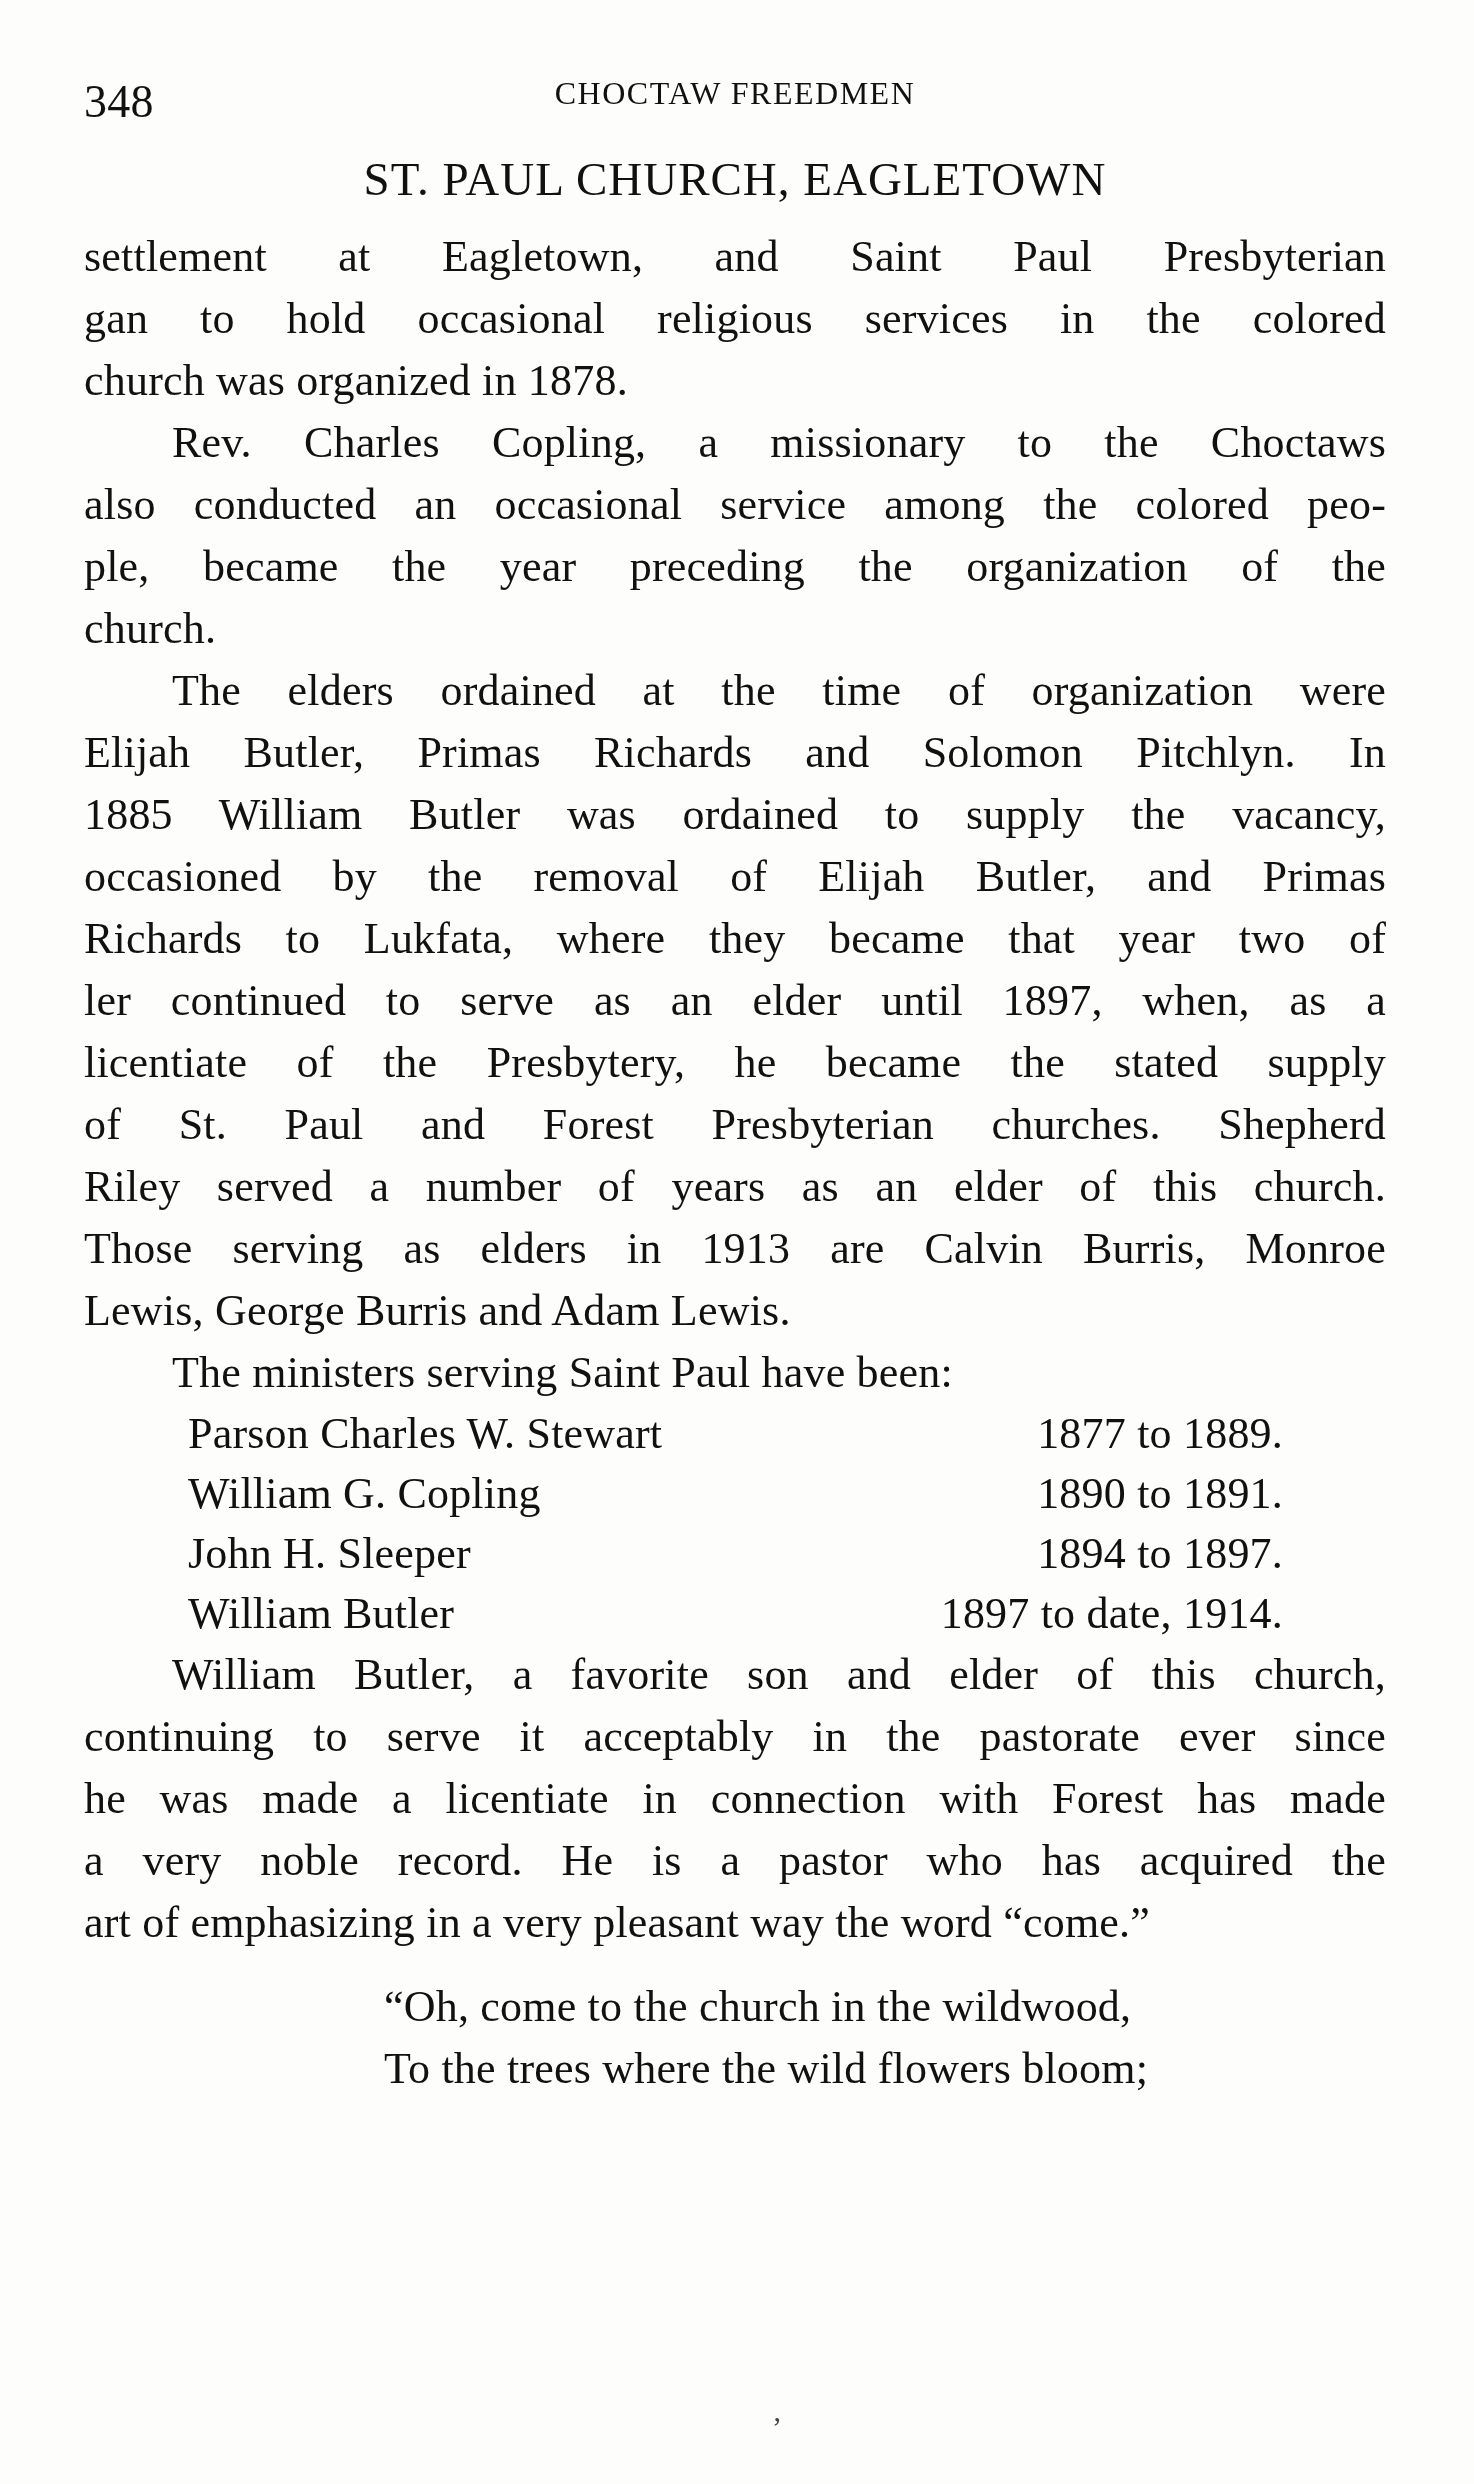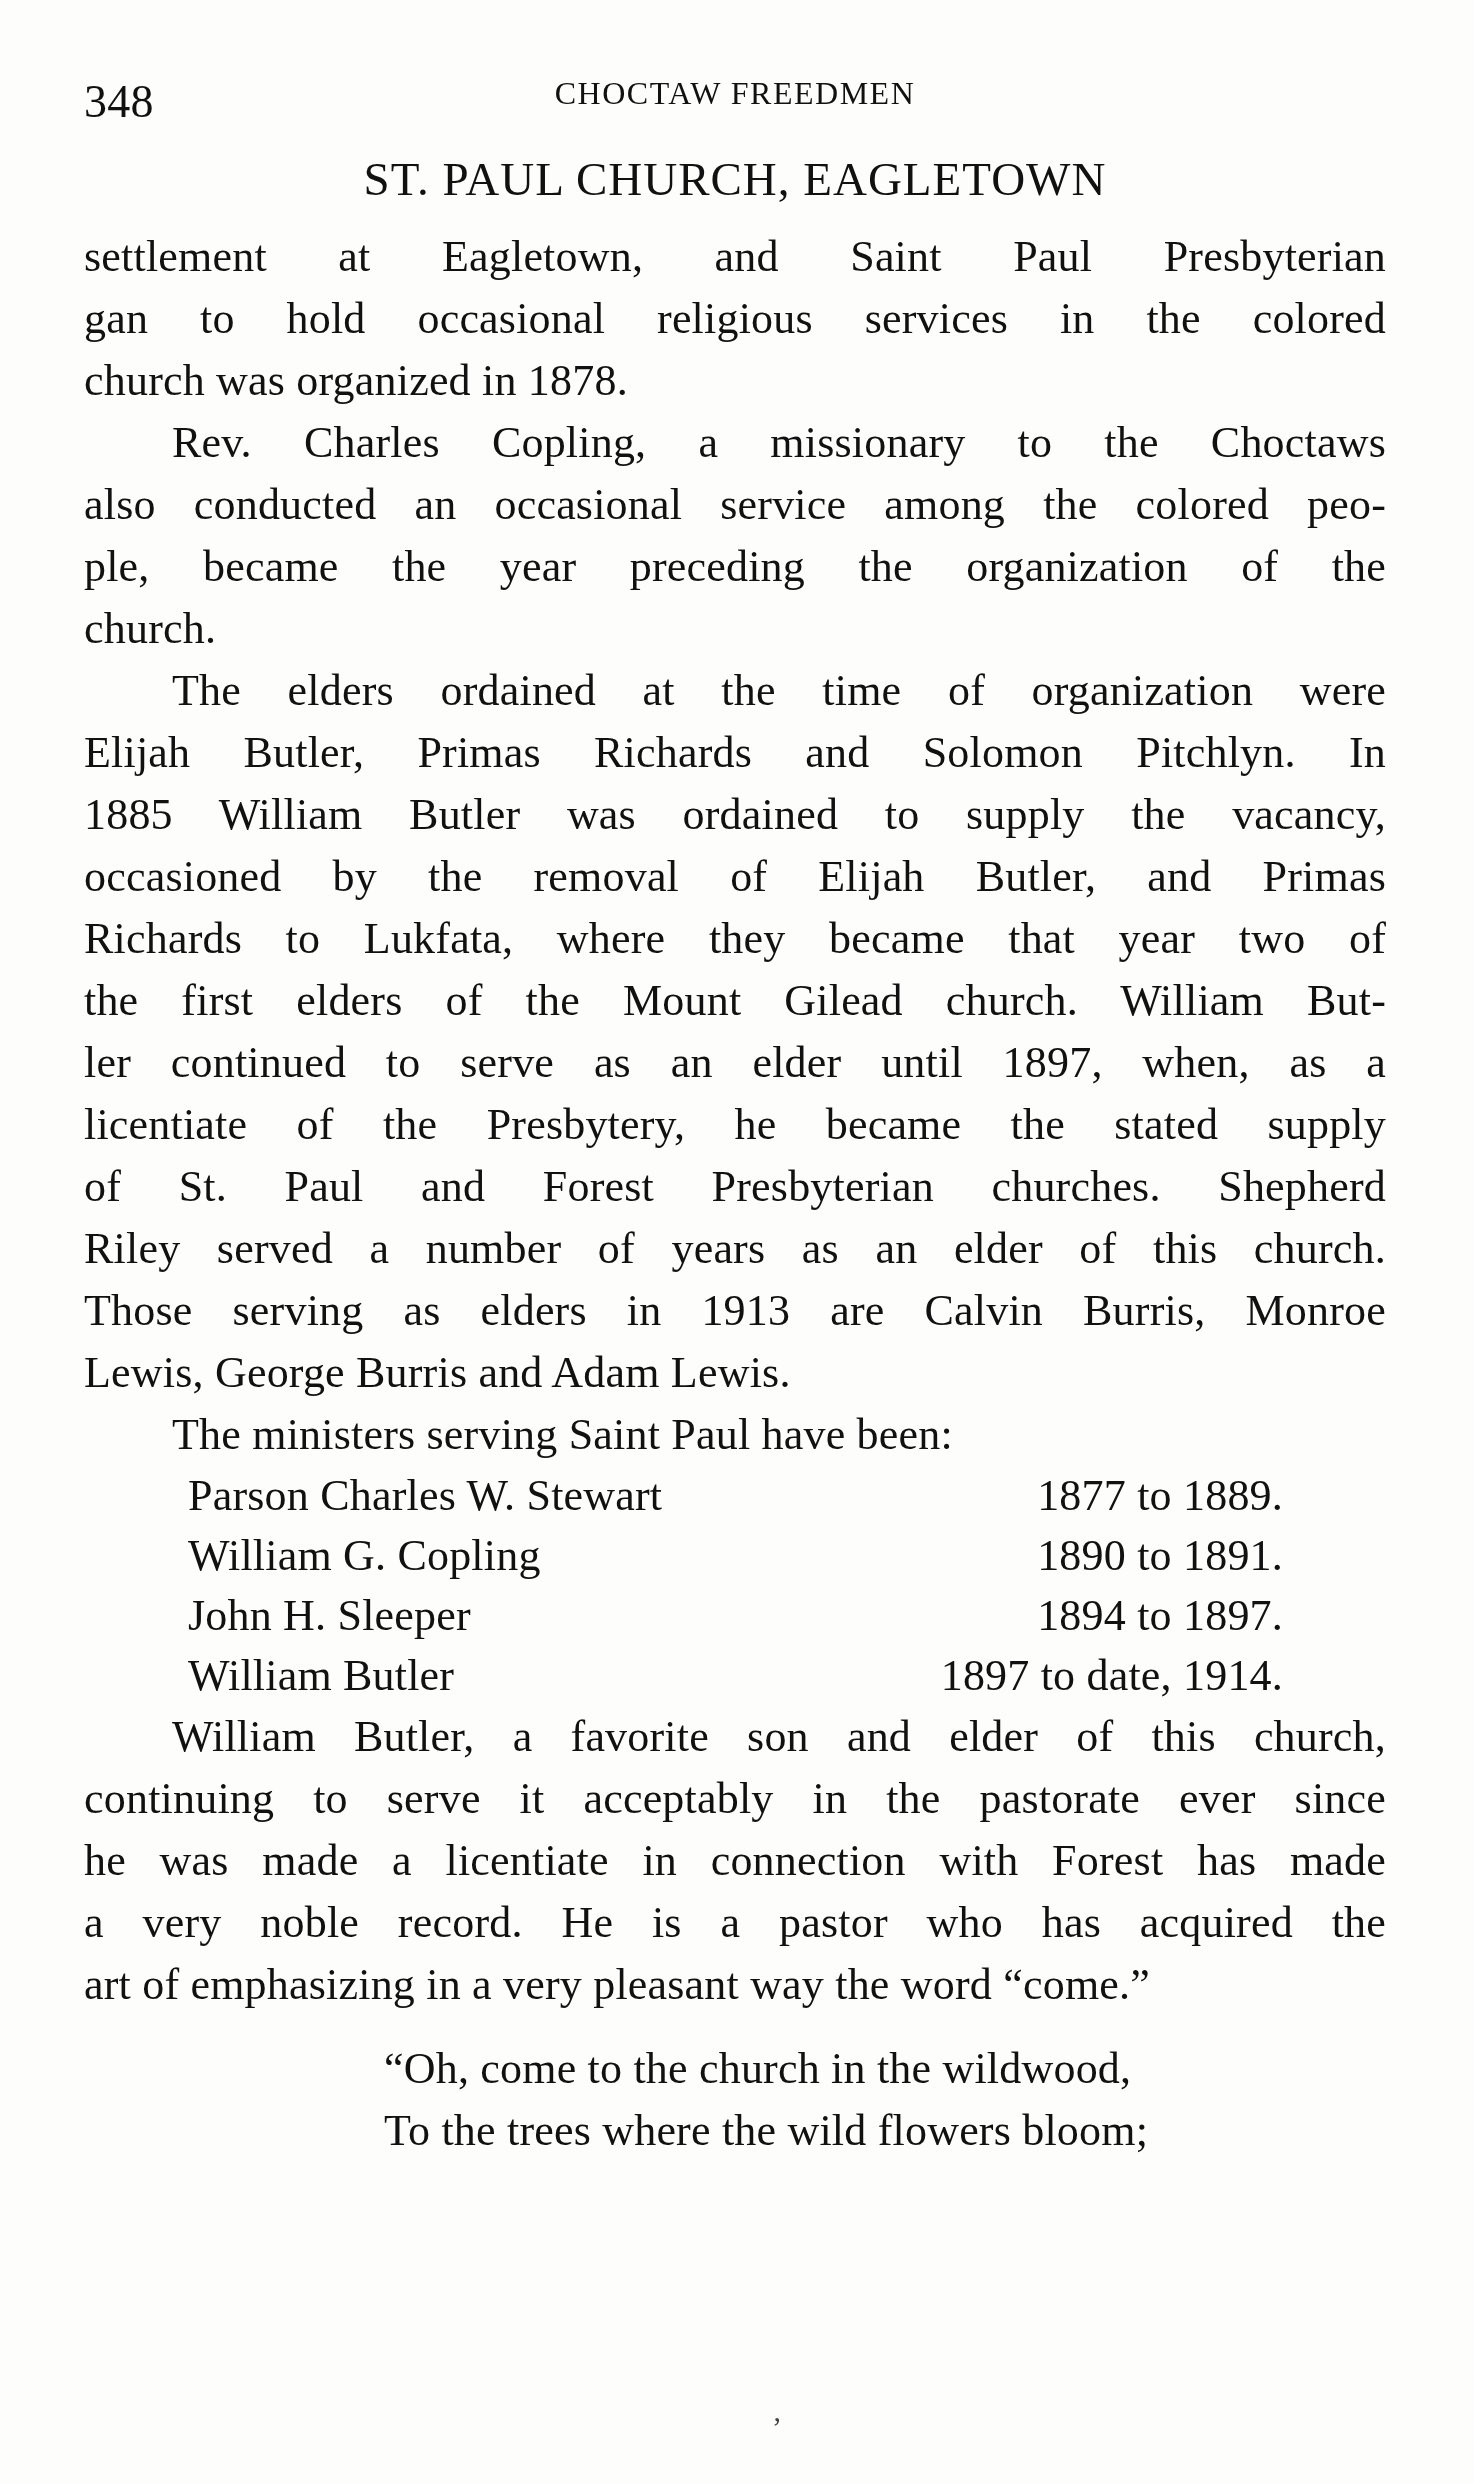--- a/index.html
+++ b/index.html
@@ -100,21 +100,20 @@
     <div class="ln jl">ple, became the year preceding the organization of the</div>
     <div class="ln">church.</div>
   </section>
 
   <section class="para">
     <div class="ln jl ind">The elders ordained at the time of organization were</div>
     <div class="ln jl">Elijah Butler, Primas Richards and Solomon Pitchlyn. In</div>
     <div class="ln jl">1885 William Butler was ordained to supply the vacancy,</div>
     <div class="ln jl">occasioned by the removal of Elijah Butler, and Primas</div>
     <div class="ln jl">Richards to Lukfata, where they became that year two of</div>
-    <div class="ln jl">the first elders of the Mount Gilead church. William But-</div>
     <div class="ln jl">ler continued to serve as an elder until 1897, when, as a</div>
     <div class="ln jl">licentiate of the Presbytery, he became the stated supply</div>
     <div class="ln jl">of St. Paul and Forest Presbyterian churches. Shepherd</div>
     <div class="ln jl">Riley served a number of years as an elder of this church.</div>
     <div class="ln jl">Those serving as elders in 1913 are Calvin Burris, Monroe</div>
     <div class="ln">Lewis, George Burris and Adam Lewis.</div>
   </section>
 
   <div class="ln ind">The ministers serving Saint Paul have been:</div>
 

